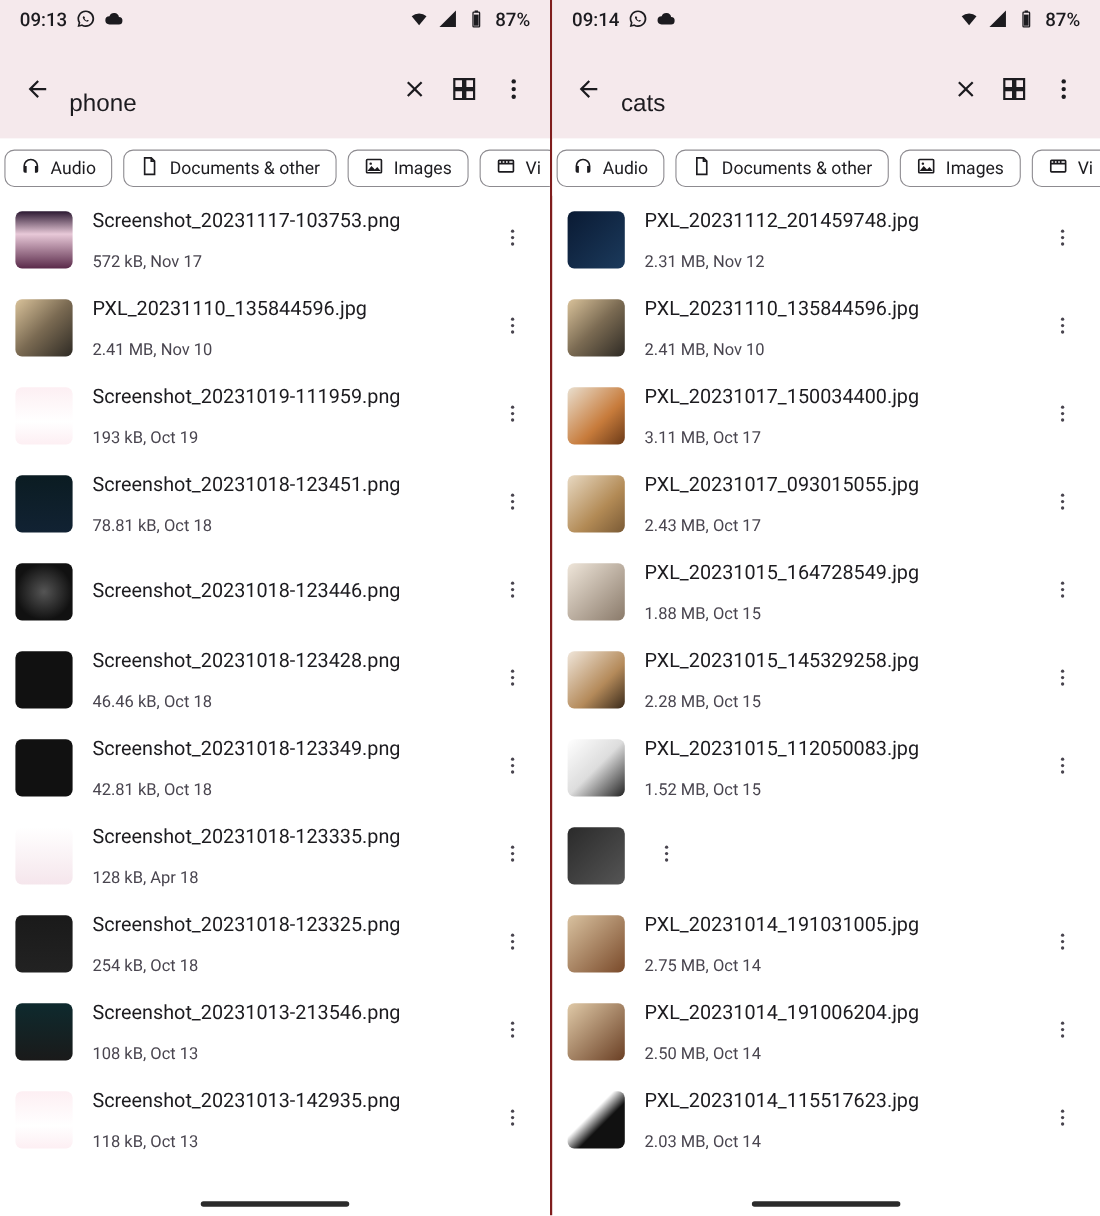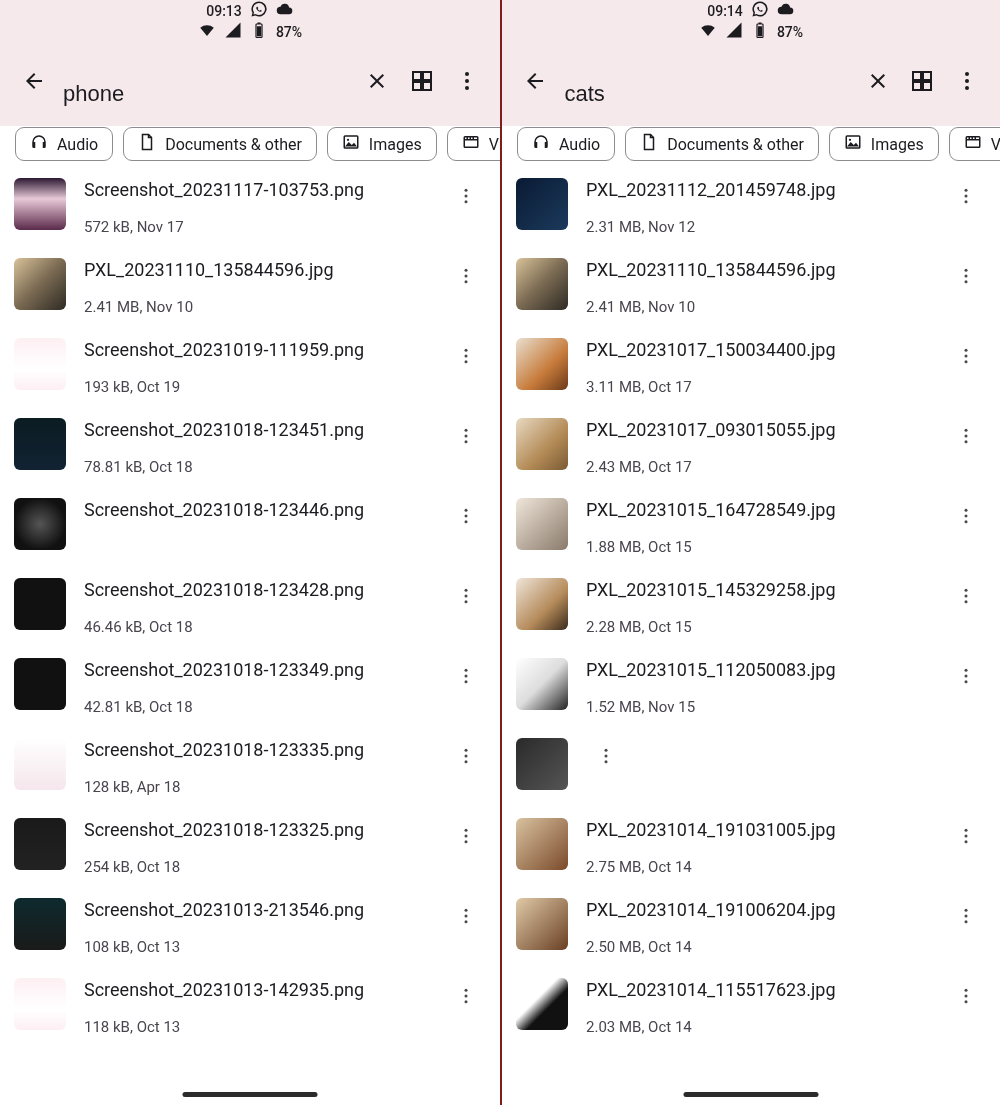--- a/index.html
+++ b/index.html
@@ -4,38 +4,38 @@
 <style>
   * { box-sizing: border-box; margin: 0; padding: 0; }
   html, body { width: 1000px; height: 1105px; font-family: Roboto, "Segoe UI", Arial, sans-serif; background: #fff; }
   .wrap { display: flex; width: 1000px; height: 1105px; }
   .pane { width: 500px; height: 1105px; position: relative; overflow: hidden; background: #fff; }
   .pane + .pane { border-left: 2px solid #7f1d1d; }
 
   .topregion { background: #f5e9ec; }
 
   
-  .status { height: 38px; display: flex; align-items: center; justify-content: space-between; padding: 0 18px; font-size: 14px; font-weight: 500; color: #1c1b1f; flex-direction: column; }
+  .status { height: 38px; display: flex; align-items: center; justify-content: space-between; padding: 0 18px; font-size: 17px; font-weight: 500; color: #1c1b1f; }
   .status .left, .status .right { display: flex; align-items: center; gap: 8px; }
   .status svg { width: 18px; height: 18px; }
 
   
   .searchrow { height: 88px; display: flex; align-items: center; padding: 0 14px; gap: 6px; }
   .iconbtn { width: 44px; height: 44px; display: flex; align-items: center; justify-content: center; border: none; background: transparent; cursor: pointer; border-radius: 22px; }
   .iconbtn svg { width: 24px; height: 24px; fill: #1c1b1f; }
   .searchinput { flex: 1; border: none; background: transparent; font-size: 22px; color: #1c1b1f; outline: none; padding-left: 4px; margin-top: 24px; }
 
   
-  .chips { height: 52px; display: flex; gap: 10px; padding: 0 15px; overflow: hidden; background: #fff; border-top: 1px solid rgba(0,0,0,0); }
+  .chips { height: 52px; display: flex; align-items: center; gap: 10px; padding: 0 4px; overflow: hidden; background: #fff; border-top: 1px solid rgba(0,0,0,0); }
   .chip { display: flex; align-items: center; gap: 9px; height: 34px; padding: 0 14px; border: 1px solid #8d8b90; border-radius: 9px; font-size: 16px; color: #1c1b1f; white-space: nowrap; cursor: pointer; background: #fff; }
   .chip svg { width: 18px; height: 18px; fill: #1c1b1f; }
 
   
   .list { }
-  .row { display: flex; height: 80px; padding: 0 14px; gap: 18px; }
+  .row { display: flex; align-items: center; height: 80px; padding: 0 14px; gap: 18px; }
   .thumb { width: 52px; height: 52px; border-radius: 6px; flex-shrink: 0; }
   .info { flex: 1; min-width: 0; }
   .fname { font-size: 18px; color: #1c1b1f; white-space: nowrap; overflow: hidden; text-overflow: ellipsis; line-height: 1.3; }
   .meta { font-size: 15px; color: #49454f; margin-top: 17px; }
   .more { width: 40px; height: 40px; display: flex; align-items: center; justify-content: center; cursor: pointer; }
   .more svg { width: 20px; height: 20px; fill: #49454f; }
 
   .navhandle { position: absolute; bottom: 8px; left: 50%; transform: translateX(-50%); width: 135px; height: 5px; border-radius: 3px; background: #2b2b2b; }
 </style>
 </head>
@@ -447,21 +447,21 @@
                 <circle cx="12" cy="5" r="1.8"></circle>
                 <circle cx="12" cy="12" r="1.8"></circle>
                 <circle cx="12" cy="19" r="1.8"></circle>
               </svg></span>
           </div>
         </div>
         <div class="row">
           <div class="thumb" style="background:linear-gradient(135deg,#fff 0%,#ddd 50%,#222 100%)"></div>
           <div class="info">
             <div class="fname">PXL_20231015_112050083.jpg</div>
-            <div class="meta">1.52 MB, Nov 15</div>
+            <div class="meta">1.52 MB, Oct 15</div>
           </div>
           <div class="more">
             <span><svg viewBox="0 0 24 24">
                 <circle cx="12" cy="5" r="1.8"></circle>
                 <circle cx="12" cy="12" r="1.8"></circle>
                 <circle cx="12" cy="19" r="1.8"></circle>
               </svg></span>
           </div>
         </div>
         <div class="row">

